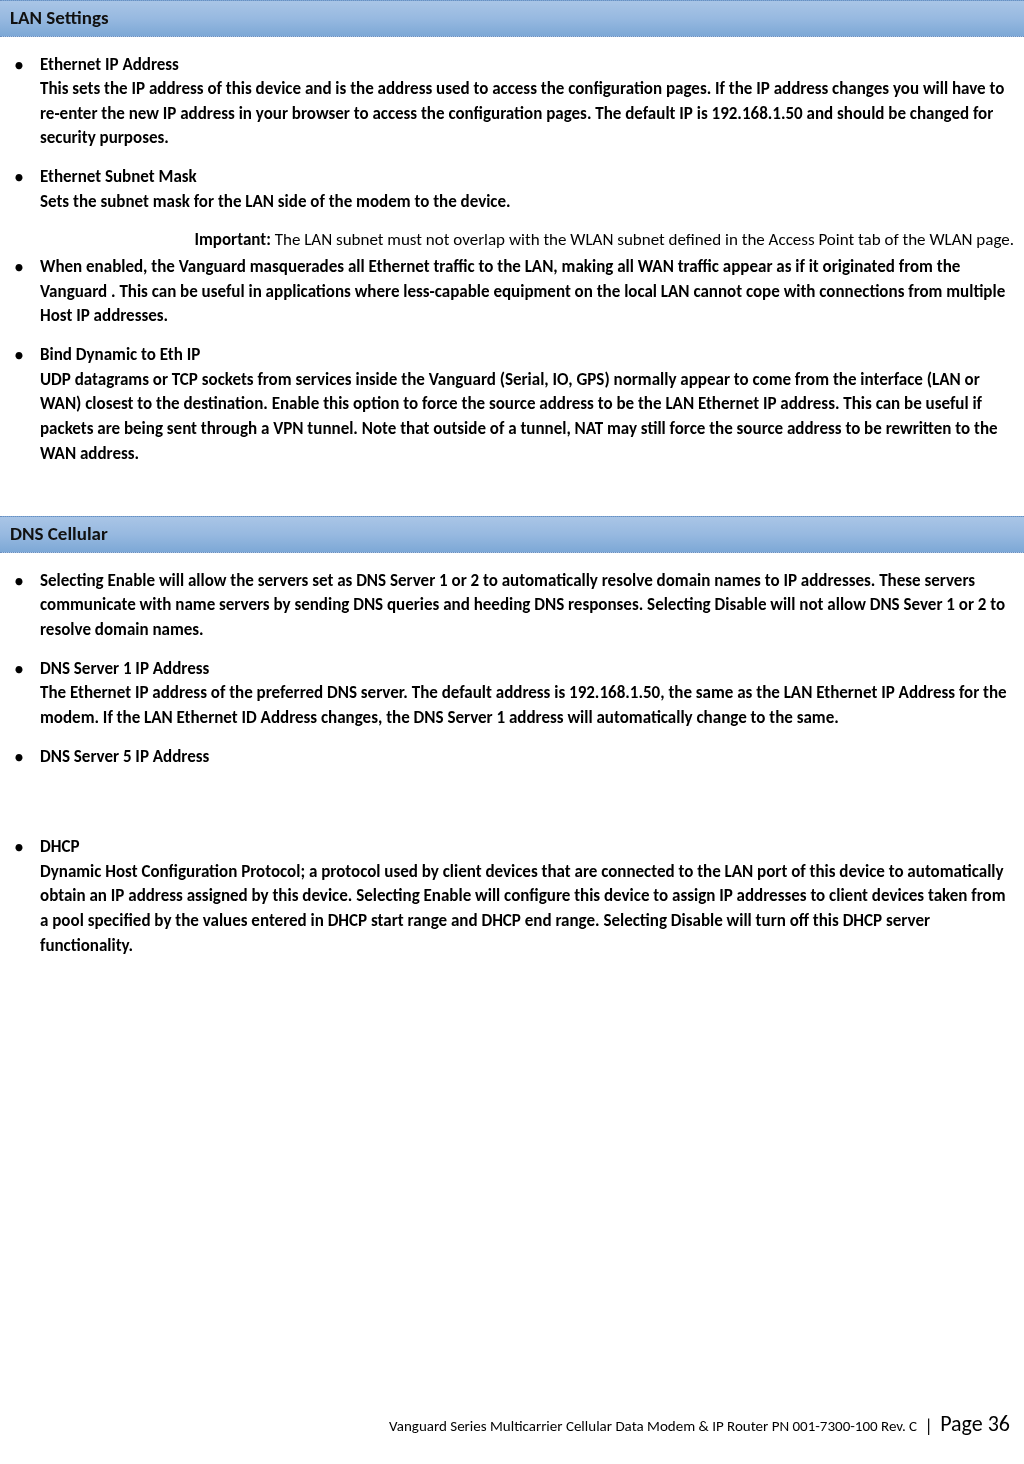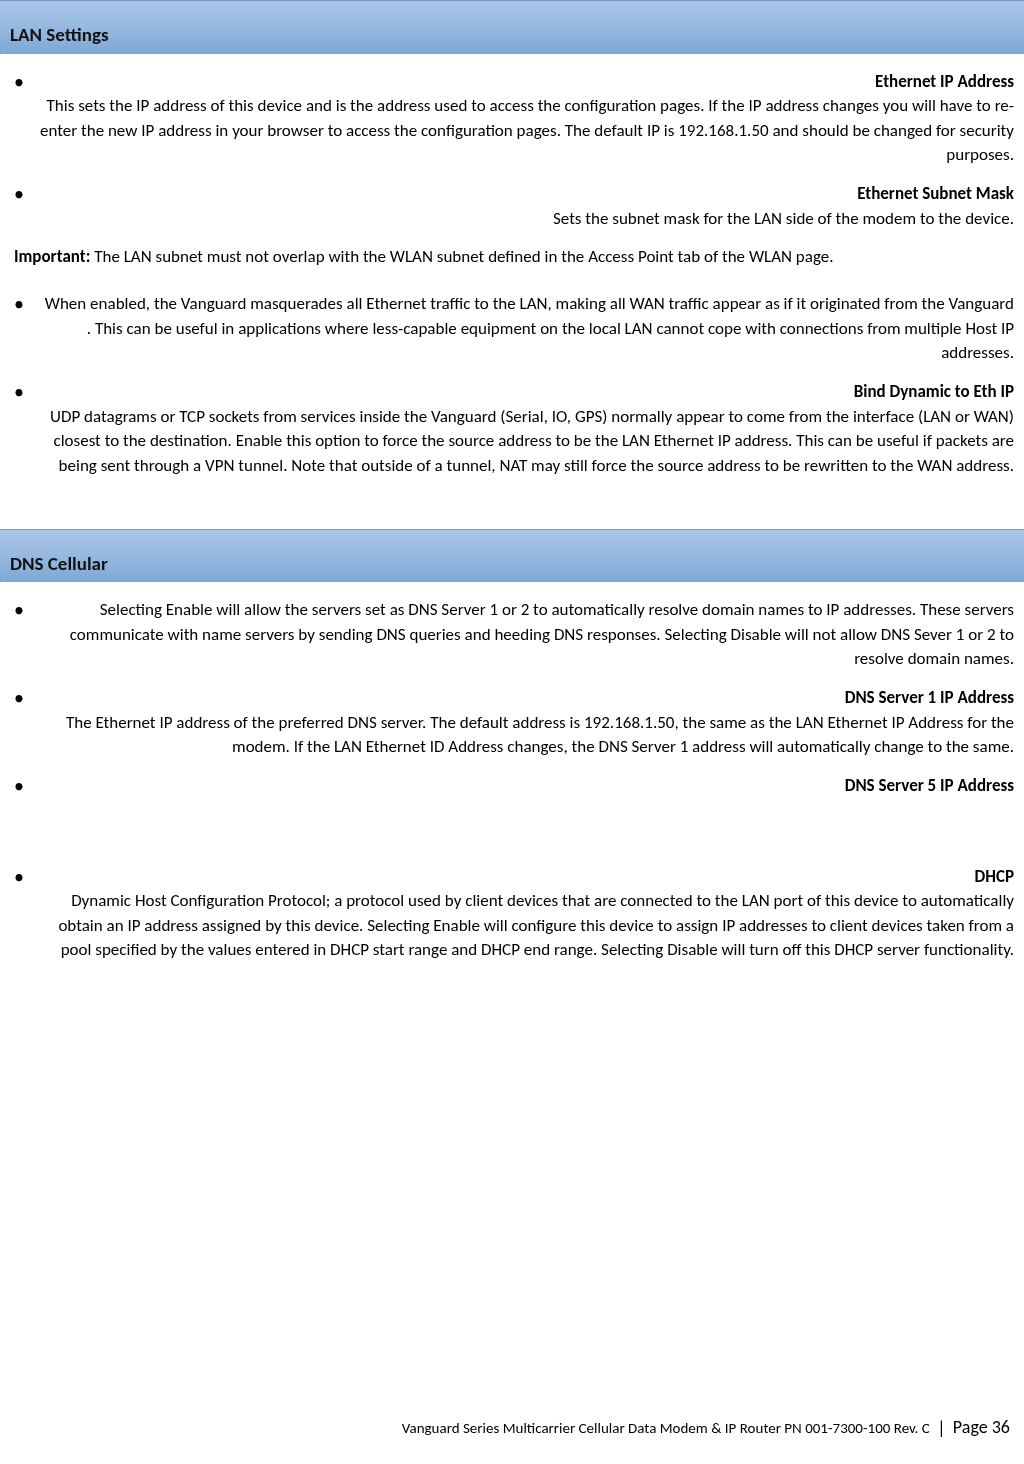--- a/index.html
+++ b/index.html
@@ -17,74 +17,75 @@
       padding: 0;
       line-height: 1.45;
     }
     .section-header {
       background: linear-gradient(to bottom, #a9c5e6 0%, #97b9e0 50%, #7da8d6 100%);
       border-top: 1px dotted #6a8fc0;
       border-bottom: 1px dotted #6a8fc0;
       font-weight: bold;
       font-size: 19px;
       color: #111;
-      padding: 20px 10px 4px 10px;
+      padding: 3px 10px 4px 10px;
       margin-top: 0;
     }
     .section-block {
       margin-bottom: 50px;
     }
     .content-area {
       padding: 16px 10px 0 10px;
     }
     ul.bullets {
       list-style: none;
       padding-left: 18px;
     }
     ul.bullets > li {
       position: relative;
       padding-left: 12px;
       margin-bottom: 14px;
-      text-align: right;
     }
     ul.bullets > li::before {
       content: "•";
       position: absolute;
       left: -14px;
       top: 0;
       font-size: 20px;
       line-height: 1.2;
     }
     .item-title {
       font-weight: bold;
       display: block;
     }
     .item-desc {
       display: block;
+      font-weight: bold;
     }
     .important-note {
-      margin: 14px 0 22px 4px;
+      margin: 14px 0 2px 4px;
+      text-align: right;
     }
     .important-label {
       font-weight: bold;
     }
     .footer {
       position: fixed;
       bottom: 24px;
       right: 14px;
       font-size: 15px;
     }
     .footer .divider {
       margin: 0 4px;
       font-size: 18px;
       position: relative;
       top: 1px;
     }
     .footer .page-label {
-      font-size: 18px;
+      font-size: 22px;
     }
   </style>
 </head>
 <body>
 
 <div class="section-block">
   <div class="section-header">LAN Settings</div>
   <div class="content-area">
     <ul class="bullets">
       <li>

